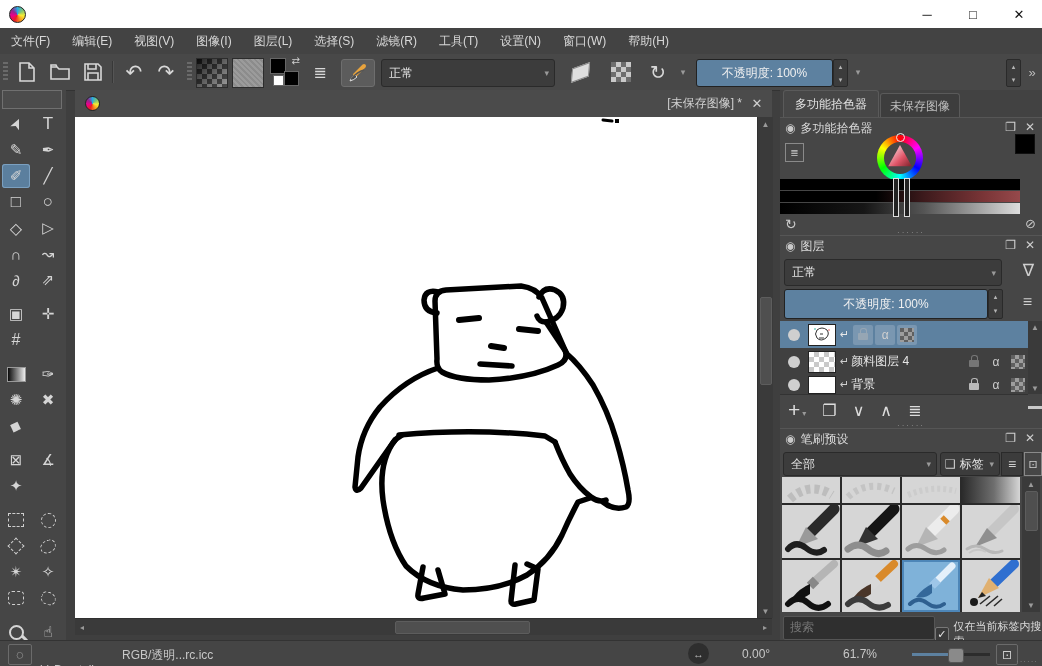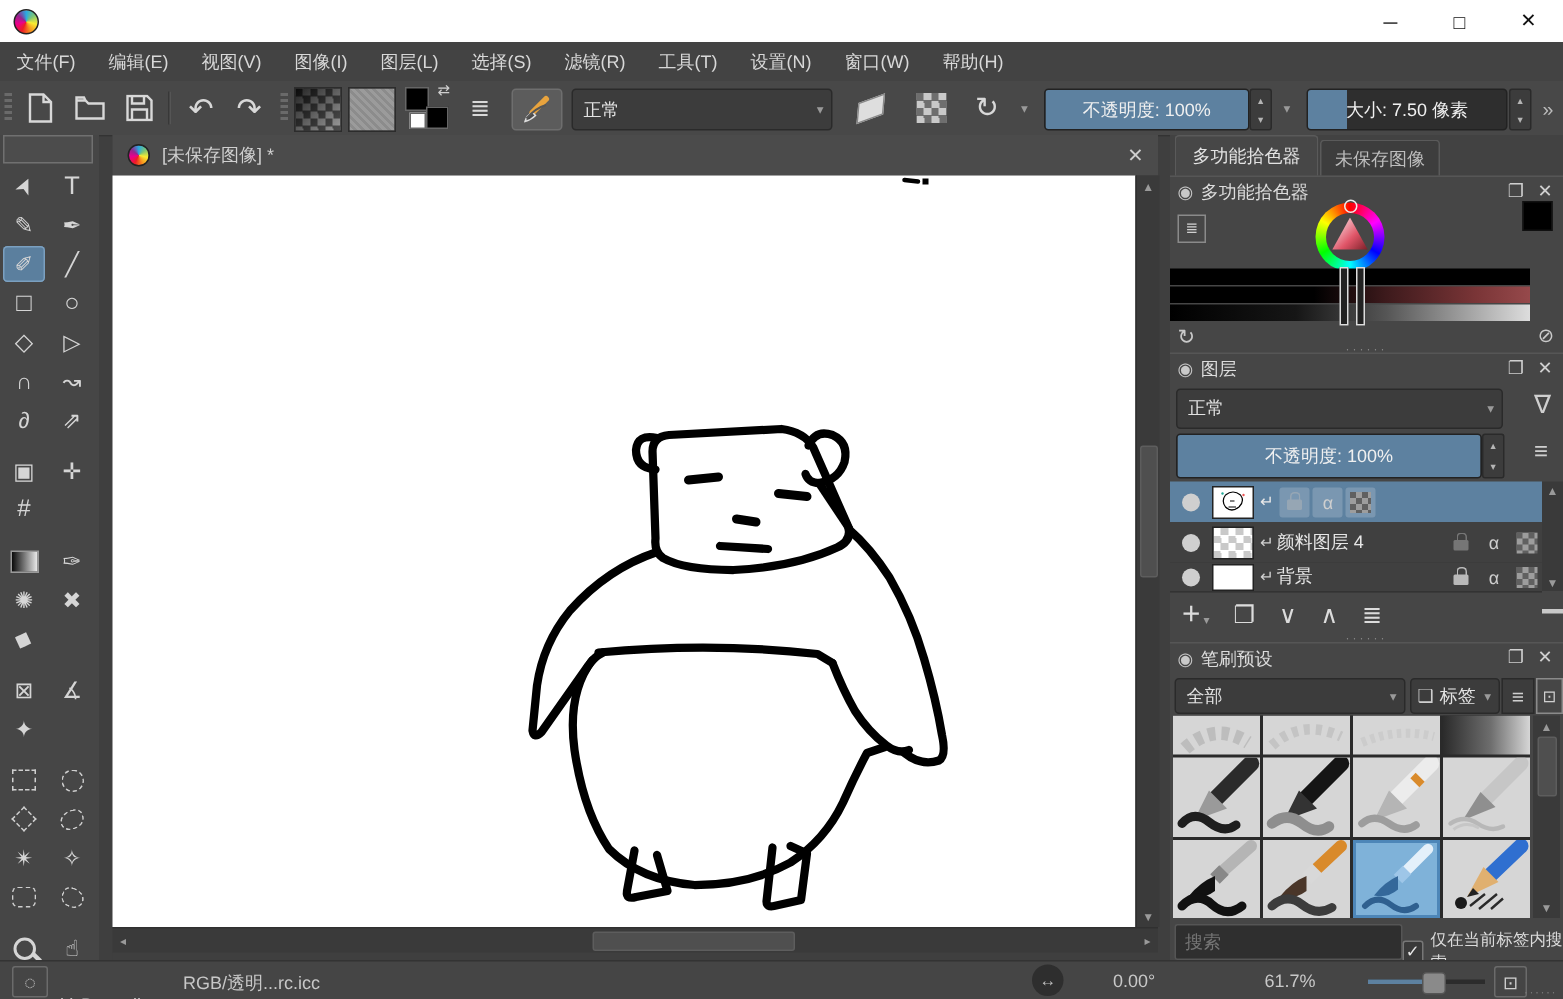--- a/index.html
+++ b/index.html
@@ -86,21 +86,21 @@
   .trash{position:relative;width:13px;height:13px;background:#c9c9c9;border-radius:1px 1px 3px 3px;margin-top:4px}
   .trash::before{content:"";position:absolute;top:-4px;left:-2px;width:17px;height:2.5px;background:#c9c9c9}
   .lrow{position:absolute;left:0;width:248px;height:27px;display:flex;align-items:center;
         background:#404040;border-bottom:1px solid #333;font-size:12px;color:#e6e6e6}
   .lrow.sel{background:#5d81a0}
   .lthumb{width:26px;height:20px;border:1px solid #222;margin-right:4px;background:#fff;overflow:hidden}
   .pcell{position:absolute;background:#d6d6d6;overflow:hidden}
   .pcell.sel{background:#7fb2d9;box-shadow:inset 0 0 0 2px #4d86b8}
   .dotsh{position:absolute;width:100%;text-align:center;color:#8a8a8a;font-size:8px;letter-spacing:2px;line-height:6px}
   .searchin{position:absolute;background:#2f2f2f;border:1px solid #555;border-radius:2px;color:#bbb;
-            font-size:12px;padding:0 6px;font-family:Liberation Sans, sans-serif}
+            font-size:12px;padding:0 6px;font-family:Liberation Mono, monospace}
   .cbox{width:13px;height:13px;background:#3a3a3a;border:1px solid #777;color:#e8e8e8;font-size:11px;
         display:flex;align-items:center;justify-content:center;border-radius:2px}
   
   .statusbar{position:absolute;left:0;top:640px;width:1042px;height:26px;background:#454545;
              border-top:1px solid #333;color:#c8c8c8;font-size:12px}
   .sbtn{position:absolute;border:1px solid #6b6b6b;border-radius:2px;display:flex;align-items:center;
         justify-content:center;color:#cfcfcf}
   .ring{position:absolute;border-radius:50%;
         background:conic-gradient(#f00,#f0f,#00f,#0ff,#0f0,#ff0,#f00)}
   .ring .hole{position:absolute;inset:7px;border-radius:50%;background:#464646}
@@ -186,24 +186,20 @@
   <div class="tbtn" style="left:676px;width:14px;font-size:9px;color:#9a9a9a">▾</div>
   <div class="slider" style="left:696px;width:135px">
     <div class="fill" style="width:100%"></div>
     <div class="stxt">不透明度: 100%</div>
   </div>
   <div class="spin" style="left:833px">
     <span>▴</span>
     <span>▾</span>
   </div>
   <div class="tbtn" style="left:850px;width:16px;font-size:9px;color:#9a9a9a">▾</div>
-  <div class="slider" style="left:871px;width:132px">
-    <div class="fill" style="width:26px"></div>
-    <div class="stxt">大小: 7.50 像素</div>
-  </div>
   <div class="spin" style="left:1006px">
     <span>▴</span>
     <span>▾</span>
   </div>
   <div class="tbtn" style="left:1024px;width:16px;font-size:13px;color:#bbb">»</div>
 </div>
 
 <div class="toolbox">
   <div class="tbhead"></div>
   <div class="trow" style="top:22px">
@@ -347,21 +343,21 @@
       </div>
     <div class="tool">
         <span>☝</span>
       </div>
   </div>
 </div>
 
 <div class="docwin">
   <div class="doctab">
     <span class="kicon" style="width:13px;height:13px;margin-left:10px"></span>
-    <span style="flex:1;text-align:left">[未保存图像]  *</span>
+    <span style="flex:1;text-align:right">[未保存图像]  *</span>
     <span style="width:30px;text-align:center;font-size:13px;color:#cfcfcf">✕</span>
   </div>
   <div class="canvas">
     <svg width="682" height="501" viewBox="0 0 682 501">
       <g fill="none" stroke="#000" stroke-width="5.5" stroke-linecap="round" stroke-linejoin="round">
         <path d="M528,3 l9,1" stroke-width="3"></path>
         <rect x="540" y="2" width="4" height="4" fill="#000" stroke="none"></rect>
         <path d="M362,242 L360,184 Q360,174 371,173 L446,169 Q461,171 467,181 L490,233 Q494,243 483,248 Q455,261 414,263 Q381,263 367,255 Q361,251 362,242 Z"></path>
         <path d="M363,175 Q350,172 349,183 Q349,195 362,196"></path>
         <path d="M464,180 Q469,169 480,173 Q491,178 488,191 Q484,203 471,205 Q464,205 462,199"></path>

